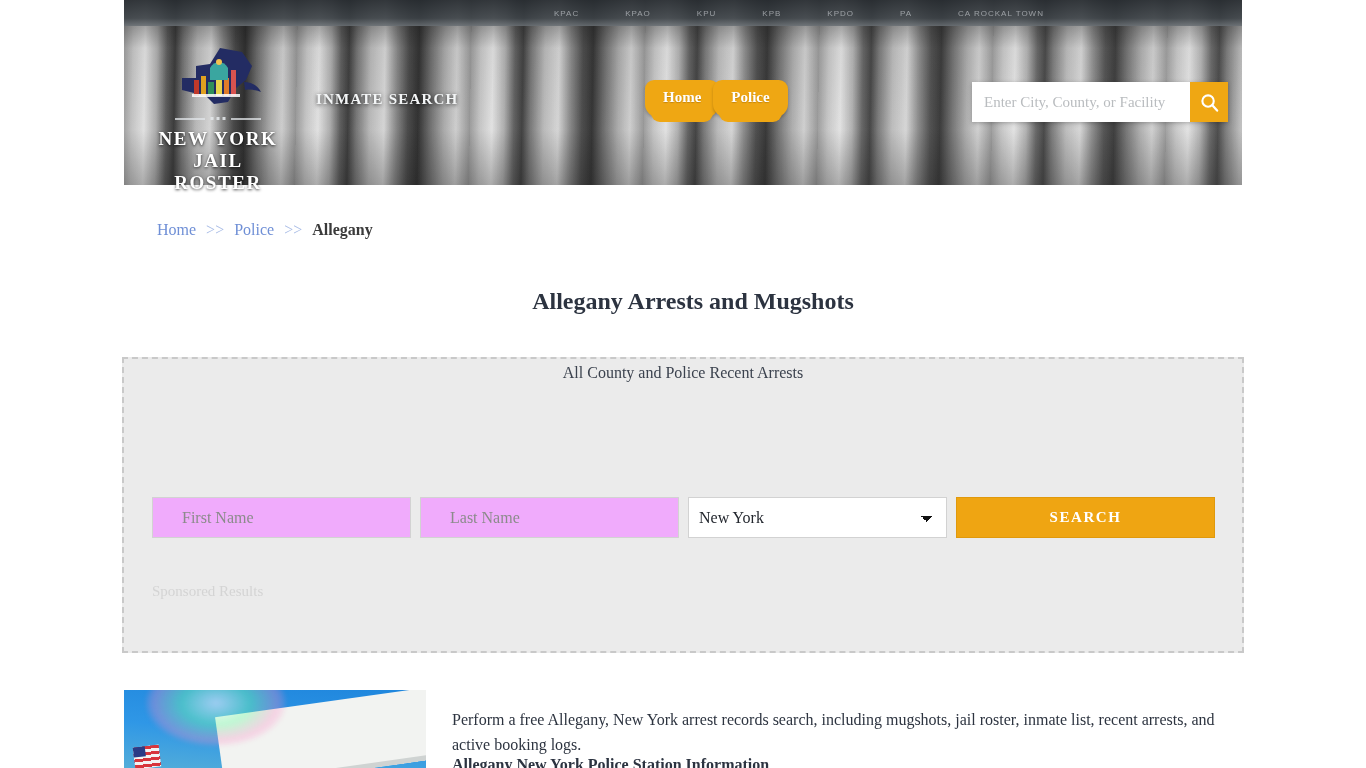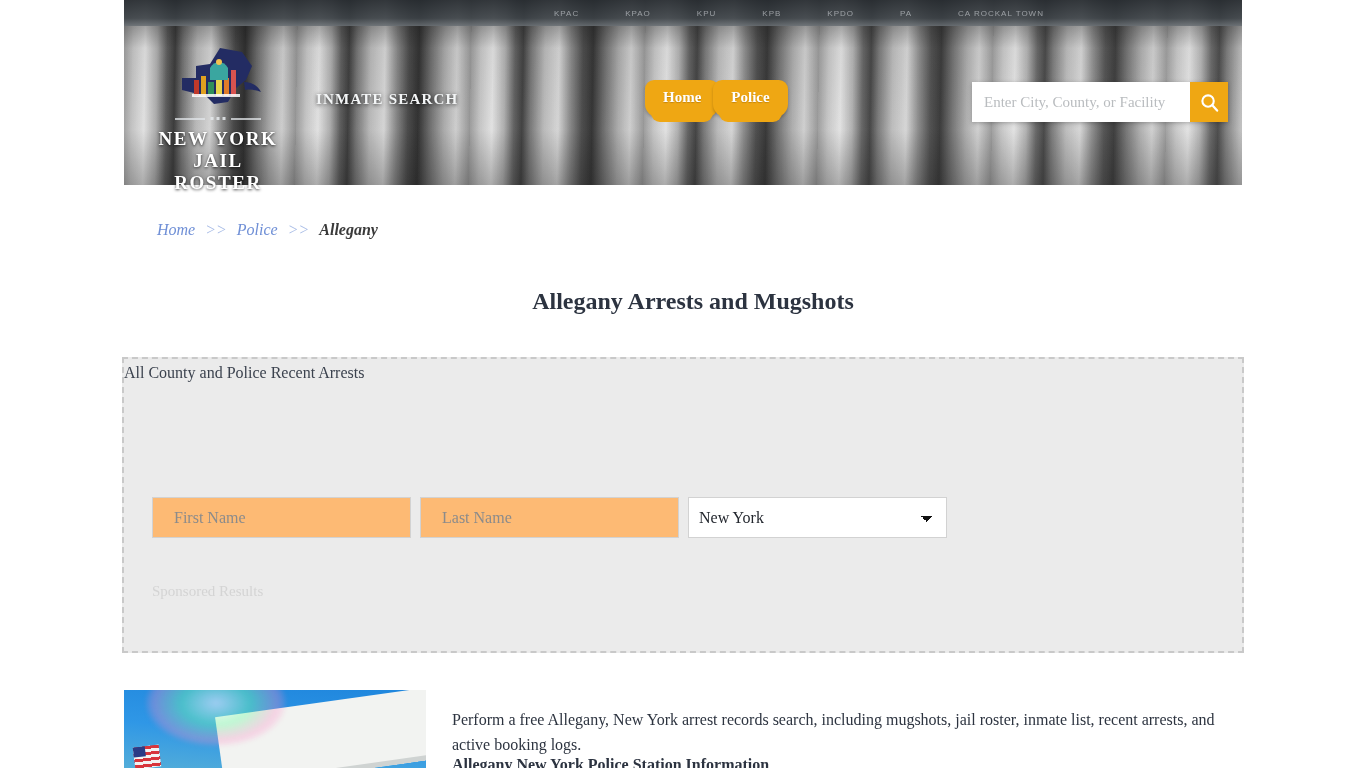--- a/index.html
+++ b/index.html
@@ -125,21 +125,21 @@
   .hsearch input::placeholder { color: #b9bcbf; }
   .hsearch button {
     width: 38px; height: 40px;
     border: 0; background: #efa713; cursor: pointer;
     display: flex; align-items: center; justify-content: center;
   }
 
   
   .crumbs {
     position: absolute; left: 157px; top: 221px;
-    font-size: 16px; color: #3d3d3d; font-style: italic;
+    font-size: 16px; color: #3d3d3d;
   }
   .crumbs a { color: #6f8fd6; text-decoration: none; cursor: pointer; }
   .crumbs .sep { color: #a8bce6; margin: 0 6px; }
   .crumbs .current { color: #3a3a3a; font-weight: bold; }
 
   
   .page-title {
     position: absolute; left: 0; right: 0; top: 272px;
     text-align: center;
     font-size: 24px; font-weight: bold; color: #2c3340; padding-left: 20px;
@@ -150,32 +150,32 @@
     position: absolute; left: 122px; top: 357px;
     width: 1122px; height: 296px;
     background: #ebebeb;
     border: 2px dashed #c9c9c9;
   }
   .panel-title {
     text-align: center; margin-top: 40px;
     font-size: 27px; color: #2f3642;
   }
   .panel-sub {
-    text-align: left; margin-top: 5px;
+    text-align: center; margin-top: 5px;
     font-size: 16px; color: #3b424e;
   }
   .form-row {
     position: absolute; left: 28px; top: 138px;
     display: flex; gap: 9px;
   }
   .form-row input[type=text] {
     width: 259px; height: 41px;
-    border: 1px solid #d2d2d2; background: #fdba74;
+    border: 1px solid #d2d2d2; background: #f0abfc;
     font-family: "Liberation Serif", serif; font-size: 16px;
-    color: #444; padding: 0 21px; outline: 0;
+    color: #444; padding: 0 29px; outline: 0;
   }
   .form-row input[type=text]::placeholder { color: #8b8b8b; }
   .form-row select {
     width: 259px; height: 41px;
     border: 1px solid #d2d2d2; background: #fff;
     font-family: "Liberation Serif", serif; font-size: 16px;
     color: #23272e; padding: 0 10px; outline: 0;
     -webkit-appearance: none; appearance: none;
     background-image:
       linear-gradient(45deg, transparent 50%, #111 50%),
@@ -327,20 +327,21 @@
 
 <section class="panel">
   <div class="panel-sub">All County and Police Recent Arrests</div>
 
   <div class="form-row">
     <input type="text" placeholder="First Name" style="">
     <input type="text" placeholder="Last Name" style="">
     <select>
       <option>New York</option>
     </select>
+    <button class="btn-search">SEARCH</button>
   </div>
 
   <div class="sponsored-label">Sponsored Results</div>
 </section>
 
 <div class="photo-card">
   <div class="photo-sky"></div>
   <div class="photo-eave"></div>
   <div class="photo-building"></div>
   <div class="photo-flare"></div>

